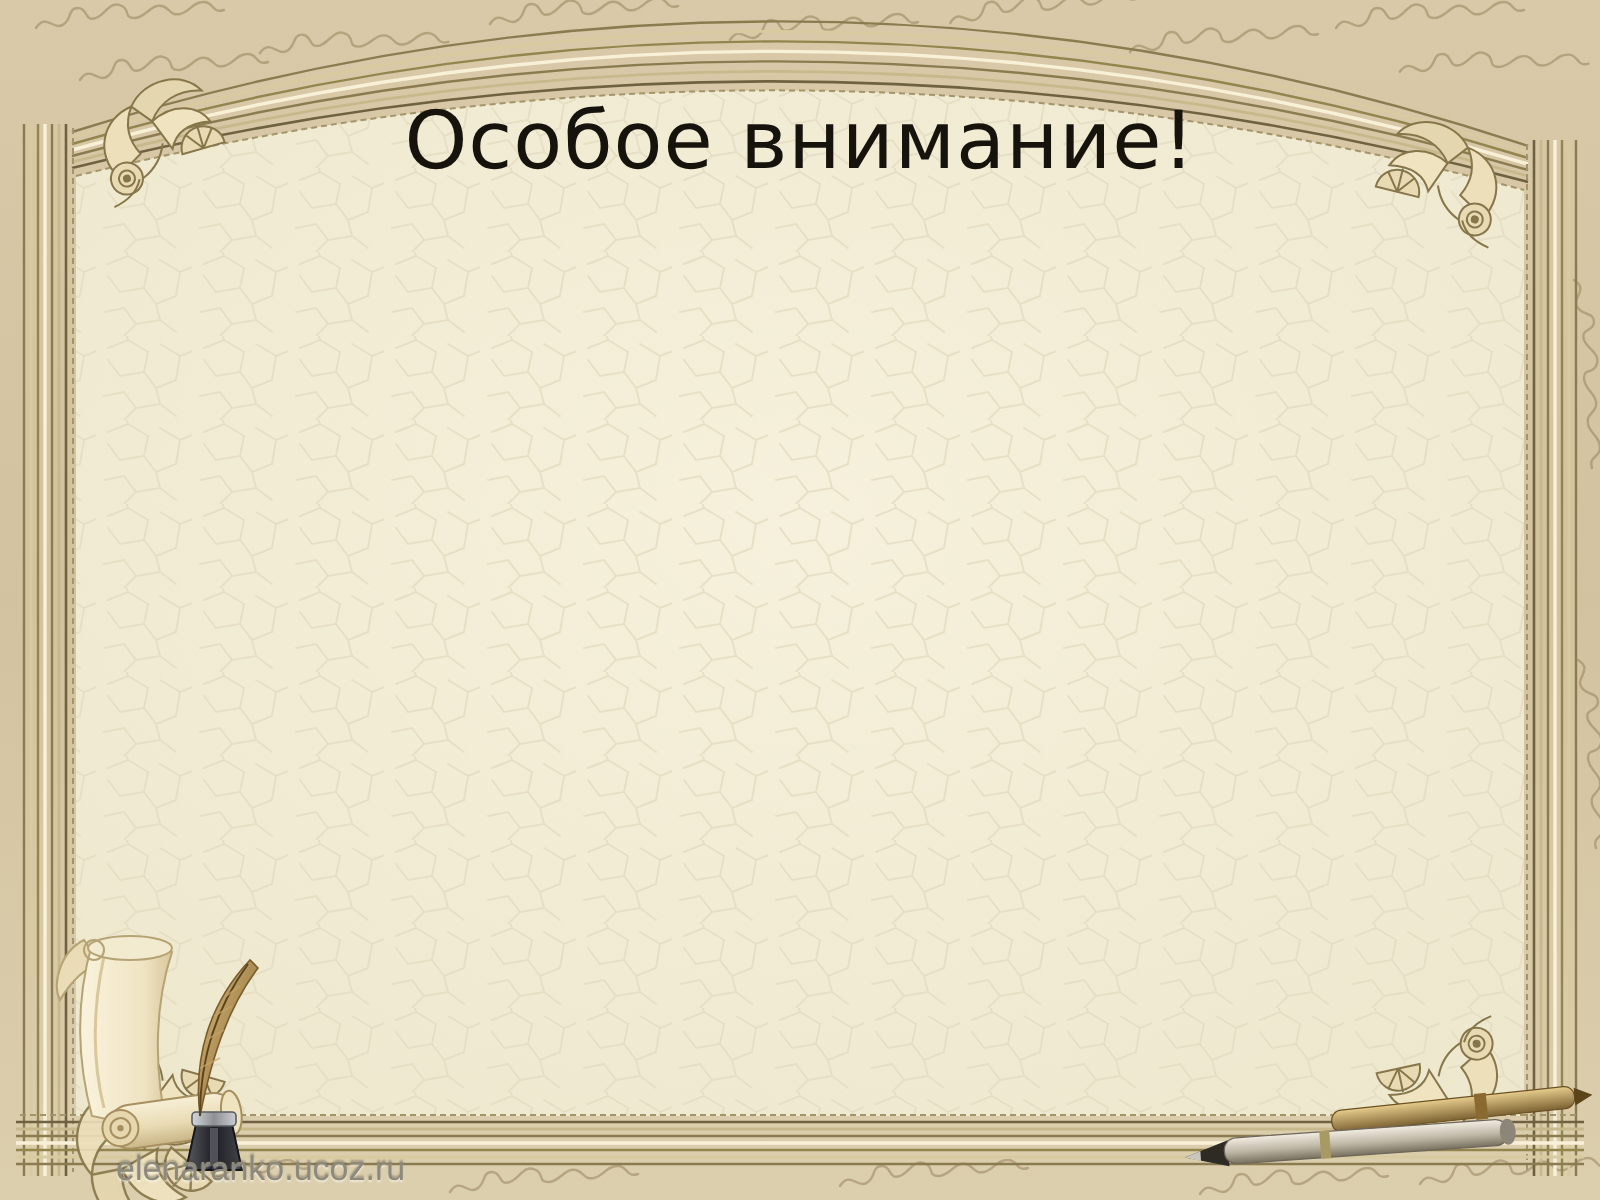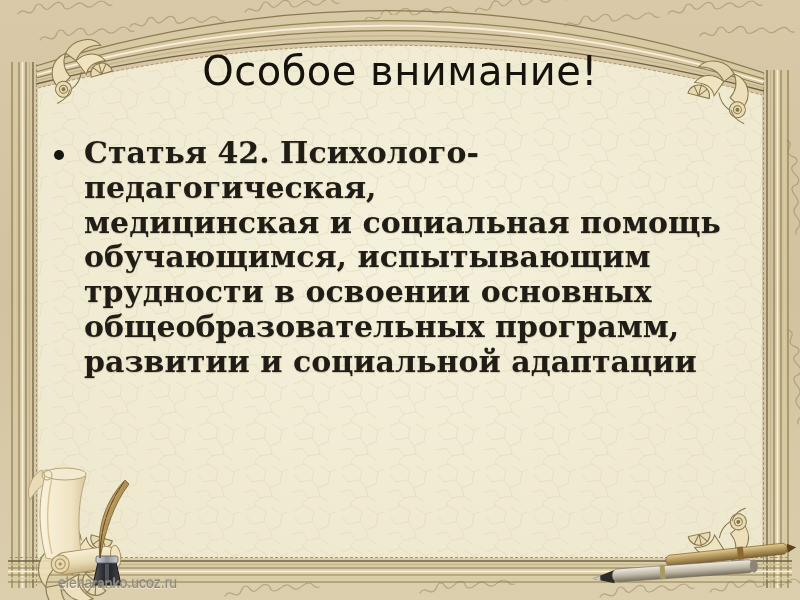--- a/index.html
+++ b/index.html
@@ -29,21 +29,21 @@
   }
   .bullet-item.regular .bullet-dot{width:9px;height:9px;margin-top:13px;}
   .bullet-text{
     white-space:pre-line;color:#201d16;
     font-size:30px;line-height:1.16;font-weight:bold;max-width:700px;
     text-shadow:0 1px 1px rgba(110,95,60,.28);
   }
   .bullet-item.regular .bullet-text{font-size:28px;font-weight:normal;line-height:1.18;}
   .watermark{
     position:absolute;z-index:4;left:58px;top:575px;
-    font-family:"Liberation Sans",sans-serif;font-size:14px;color:#8d8a7d;
+    font-family:"Liberation Sans",sans-serif;font-size:17px;color:#8d8a7d;
     text-shadow:0 1px 1px rgba(255,255,248,.55), 0 -1px 1px rgba(60,52,36,.35);
   }
 </style>
 </head>
 <body>
 
 <div class="slide">
 
   <svg class="bg-svg" viewBox="0 0 800 600" xmlns="http://www.w3.org/2000/svg">
     <defs>
@@ -233,25 +233,16 @@
       <path d="M4,44 L12,41.5 L12,46.5 Z" fill="#c9c6bd"></path>
       <rect x="24" y="36" width="142" height="13" rx="6" fill="url(#silverPenG)" stroke="#6e665a" stroke-width="0.6"></rect>
       <rect x="72" y="35.5" width="5" height="14" fill="#a79a62"></rect>
       <ellipse cx="166" cy="42.5" rx="4" ry="6.5" fill="#8d8578"></ellipse>
     </g>
   </svg>
 
   <h1 class="title">Особое внимание!</h1>
 
   <ul class="bullets">
-    <li class="bullet-item bold">
-      <span class="bullet-dot"></span>
-      <span class="bullet-text">Статья 42. Психолого-педагогическая,
-медицинская и социальная помощь
-обучающимся, испытывающим
-трудности в освоении основных
-общеобразовательных программ,
-развитии и социальной адаптации</span>
-    </li>
   </ul>
 
   <div class="watermark">elenaranko.ucoz.ru</div>
 </div>
 
 </body></html>

